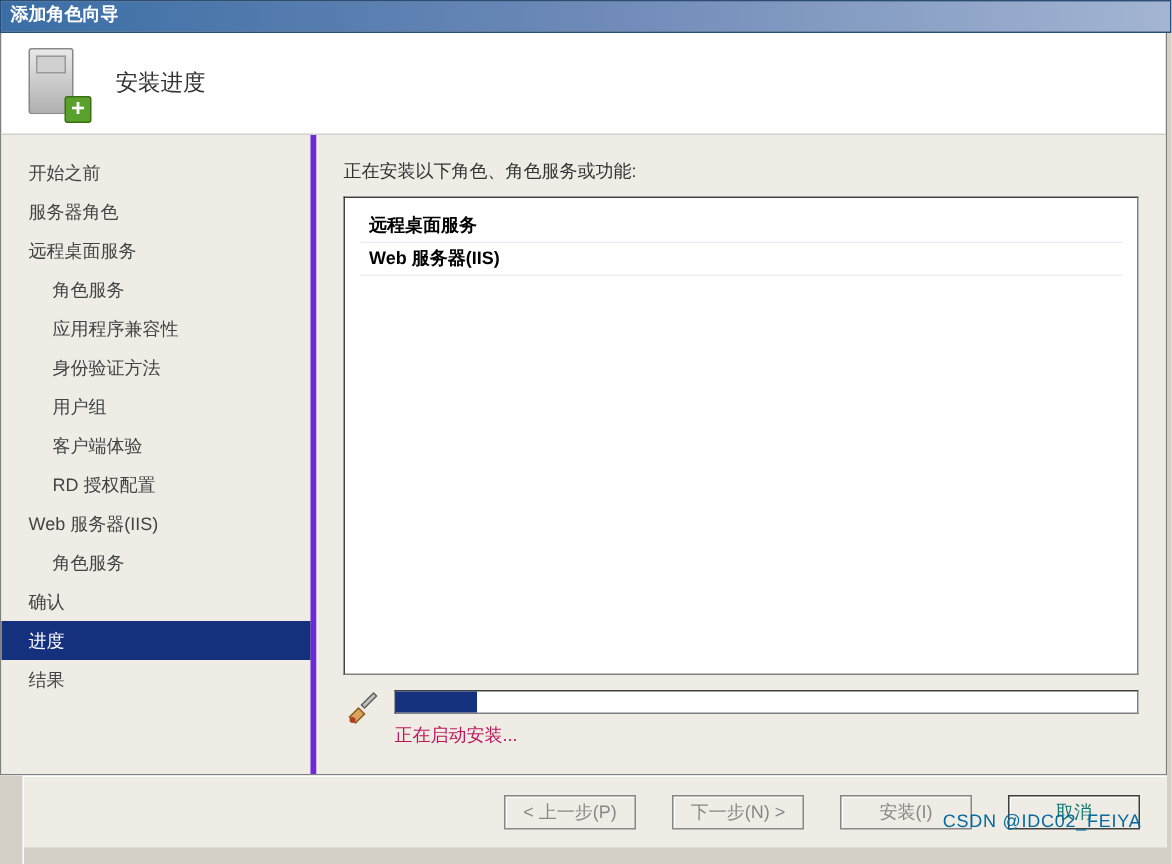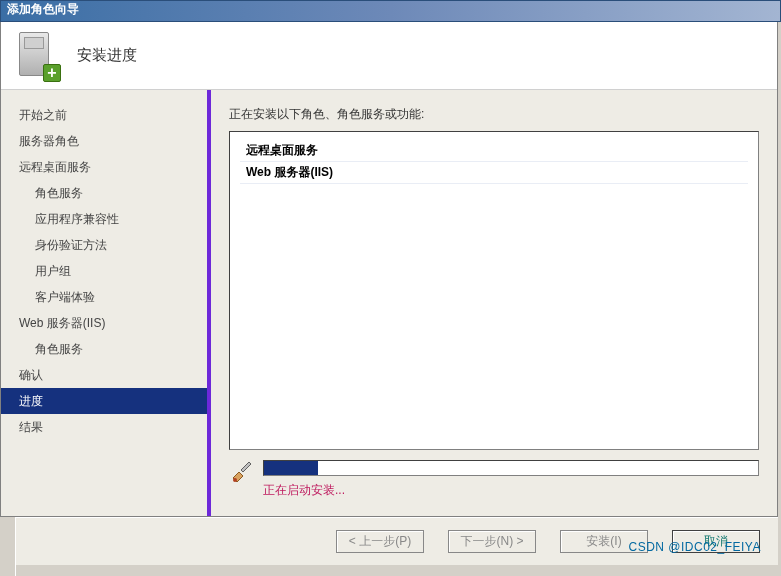--- a/index.html
+++ b/index.html
@@ -227,20 +227,21 @@
   <div class="content-area">
     <div class="sidebar" id="sidebar">
         <div class="sidebar-item">开始之前</div>
         <div class="sidebar-item">服务器角色</div>
         <div class="sidebar-item">远程桌面服务</div>
         <div class="sidebar-item sub">角色服务</div>
         <div class="sidebar-item sub">应用程序兼容性</div>
         <div class="sidebar-item sub">身份验证方法</div>
         <div class="sidebar-item sub">用户组</div>
         <div class="sidebar-item sub">客户端体验</div>
+        <div class="sidebar-item sub">RD 授权配置</div>
         <div class="sidebar-item">Web 服务器(IIS)</div>
         <div class="sidebar-item sub">角色服务</div>
         <div class="sidebar-item">确认</div>
         <div class="sidebar-item active">进度</div>
         <div class="sidebar-item">结果</div>
       </div>
 
     <div class="main-panel">
       <div class="main-label">正在安装以下角色、角色服务或功能:</div>
       <div class="list-box" id="listbox">

